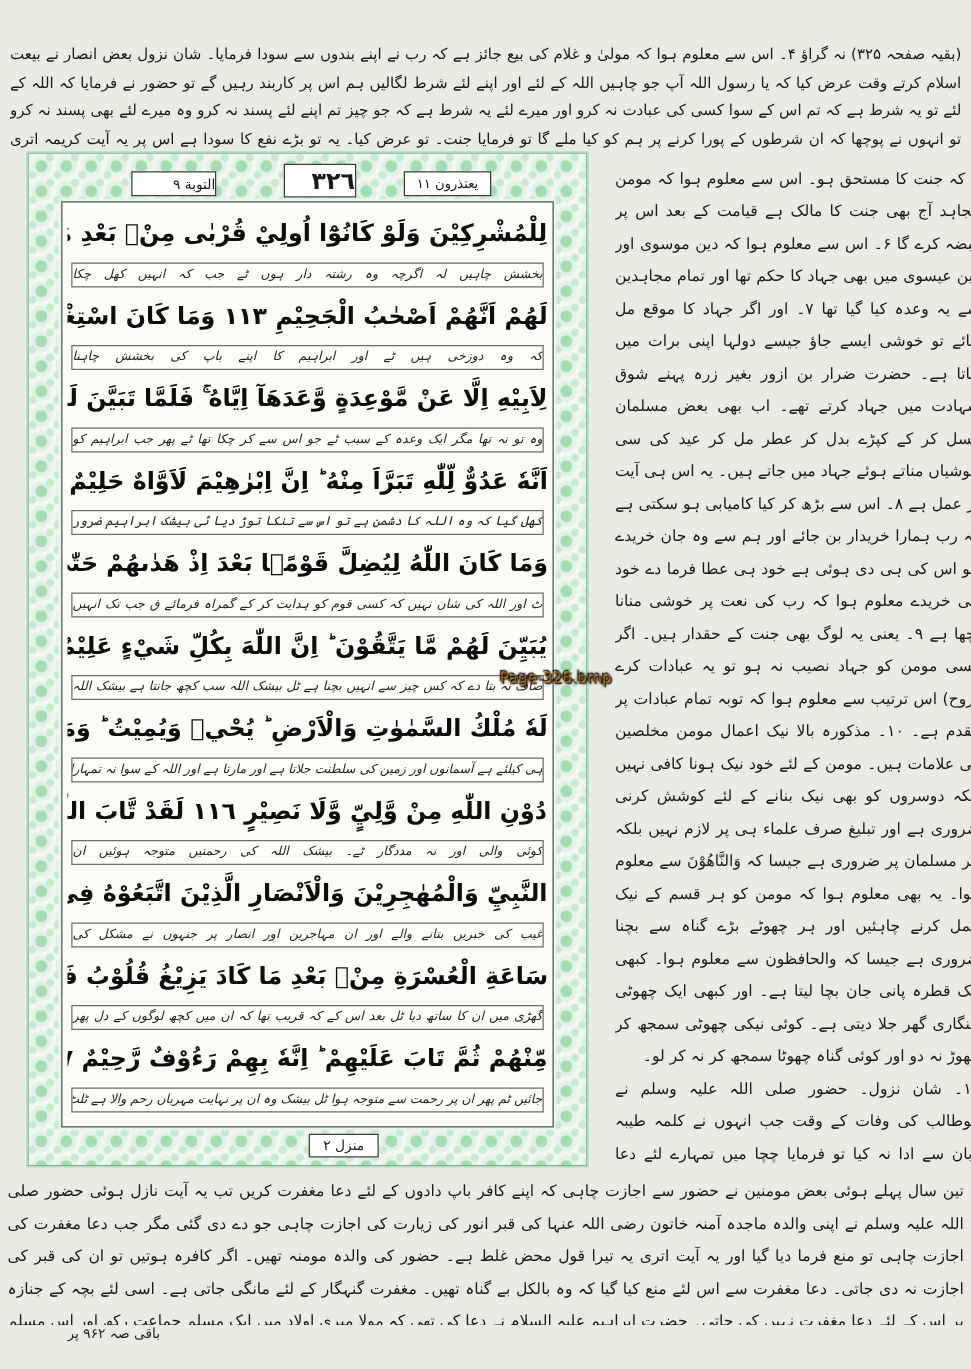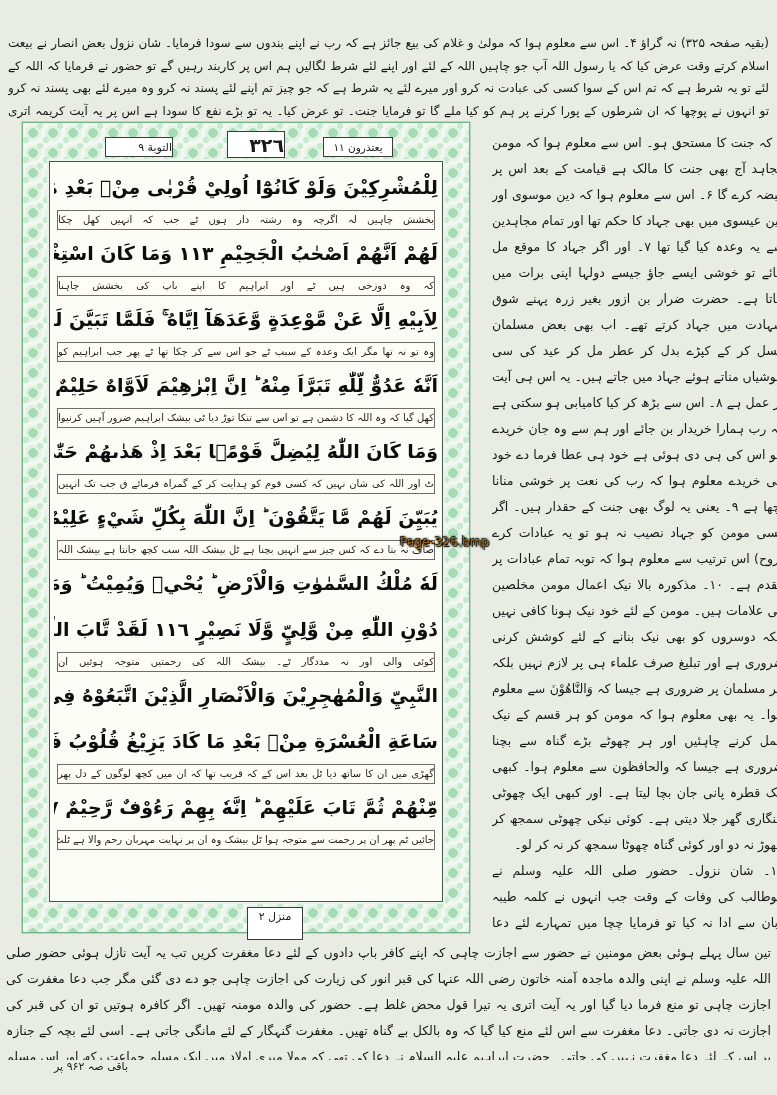--- a/index.html
+++ b/index.html
@@ -39,33 +39,34 @@
     padding:2px 4px;
     overflow:hidden;
   }
   .header-box {
     position:absolute; background:#ffffff; border:1px solid #3c3c3c;
     text-align:center; overflow:hidden; white-space:nowrap;
   }
   .box-surah  { left:82px;  top:14px; width:68px; height:20px; font-size:11px; line-height:19px;padding-left:47px; }
   .box-number { left:204px; top:8px;  width:58px; height:27px; font-size:19px; font-weight:bold; line-height:26px;padding-left:22px; }
   .box-para   { left:300px; top:14px; width:70px; height:20px; font-size:10.5px; line-height:19px;text-align:center; }
-  .box-manzil { left:224px; top:784px; width:56px; height:33px; font-size:11px; line-height:17px; }
+  .box-manzil { left:224px; top:784px; width:56px; height:19px; font-size:11px; line-height:17px; }
   .ayah {
     height:46px; line-height:46px; font-size:19px; font-weight:bold;
     white-space:nowrap; overflow:hidden;
     text-align:justify; text-align-last:justify;
     color:#0d0d0d;
   }
   .tarjuma {
     height:20px; line-height:18px; font-size:10px;
     margin:0 3px; border:1px solid #6d6d68; background:#fefdf8;
     white-space:nowrap; overflow:hidden;
     text-align:justify; text-align-last:justify;
     color:#27231e;
+    font-style:italic;
   }
   
   .commentary {
     position:absolute; left:480px; top:130px; width:292px; height:808px;
     font-size:12.5px; line-height:26px;
     text-align:justify; overflow:hidden;margin-left:12px;
   }
   .commentary p { margin:0; }
   
   .bottom-text {
@@ -104,23 +105,25 @@
     <div class="tarjuma">کہ وہ دوزخی ہیں ٹے اور ابراہیم کا اپنے باپ کی بخشش چاہنا</div>
     <div class="ayah">لِاَبِيْهِ اِلَّا عَنْ مَّوْعِدَةٍ وَّعَدَهَآ اِيَّاهُ ۚ فَلَمَّا تَبَيَّنَ لَهٗ</div>
     <div class="tarjuma">وہ تو نہ تھا مگر ایک وعدہ کے سبب ٹے جو اس سے کر چکا تھا ٹے پھر جب ابراہیم کو</div>
     <div class="ayah">اَنَّهٗ عَدُوٌّ لِّلّٰهِ تَبَرَّاَ مِنْهُ ؕ اِنَّ اِبْرٰهِيْمَ لَاَوَّاهٌ حَلِيْمٌ ١١٤</div>
     <div class="tarjuma">کھل گیا کہ وہ اللہ کا دشمن ہے تو اس سے تنکا توڑ دیا ٹی بیشک ابراہیم ضرور آہیں کرنیوالا متحمل ہے</div>
     <div class="ayah">وَمَا كَانَ اللّٰهُ لِيُضِلَّ قَوْمًۢا بَعْدَ اِذْ هَدٰىهُمْ حَتّٰى</div>
     <div class="tarjuma">ٹ اور اللہ کی شان نہیں کہ کسی قوم کو ہدایت کر کے گمراہ فرمائے ڧ جب تک انہیں</div>
     <div class="ayah">يُبَيِّنَ لَهُمْ مَّا يَتَّقُوْنَ ؕ اِنَّ اللّٰهَ بِكُلِّ شَيْءٍ عَلِيْمٌ ١١٥ اِنَّ اللّٰهَ</div>
     <div class="tarjuma">صاف نہ بتا دے کہ کس چیز سے انہیں بچنا ہے ٹل بیشک اللہ سب کچھ جانتا ہے بیشک اللہ</div>
     <div class="ayah">لَهٗ مُلْكُ السَّمٰوٰتِ وَالْاَرْضِ ؕ يُحْيٖ وَيُمِيْتُ ؕ وَمَا لَكُمْ مِّنْ</div>
+    <div class="tarjuma">ہی کیلئے ہے آسمانوں اور زمین کی سلطنت جلاتا ہے اور مارتا ہے اور اللہ کے سوا نہ تمہارا</div>
     <div class="ayah">دُوْنِ اللّٰهِ مِنْ وَّلِيٍّ وَّلَا نَصِيْرٍ ١١٦ لَقَدْ تَّابَ اللّٰهُ عَلَى</div>
     <div class="tarjuma">کوئی والی اور نہ مددگار ٹے۔ بیشک اللہ کی رحمتیں متوجہ ہوئیں ان</div>
     <div class="ayah">النَّبِيِّ وَالْمُهٰجِرِيْنَ وَالْاَنْصَارِ الَّذِيْنَ اتَّبَعُوْهُ فِيْ</div>
+    <div class="tarjuma">غیب کی خبریں بتانے والے اور ان مہاجرین اور انصار پر جنہوں نے مشکل کی</div>
     <div class="ayah">سَاعَةِ الْعُسْرَةِ مِنْۢ بَعْدِ مَا كَادَ يَزِيْغُ قُلُوْبُ فَرِيْقٍ</div>
     <div class="tarjuma">گھڑی میں ان کا ساتھ دیا ٹل بعد اس کے کہ قریب تھا کہ ان میں کچھ لوگوں کے دل پھر</div>
     <div class="ayah">مِّنْهُمْ ثُمَّ تَابَ عَلَيْهِمْ ؕ اِنَّهٗ بِهِمْ رَءُوْفٌ رَّحِيْمٌ ١١٧</div>
     <div class="tarjuma">جائیں ٹم پھر ان پر رحمت سے متوجہ ہوا ٹل بیشک وہ ان پر نہایت مہربان رحم والا ہے ٹلٹ</div>
   </div>
 
   <div class="header-box box-manzil">منزل ۲</div>
 </div>
 
 <div class="commentary">

